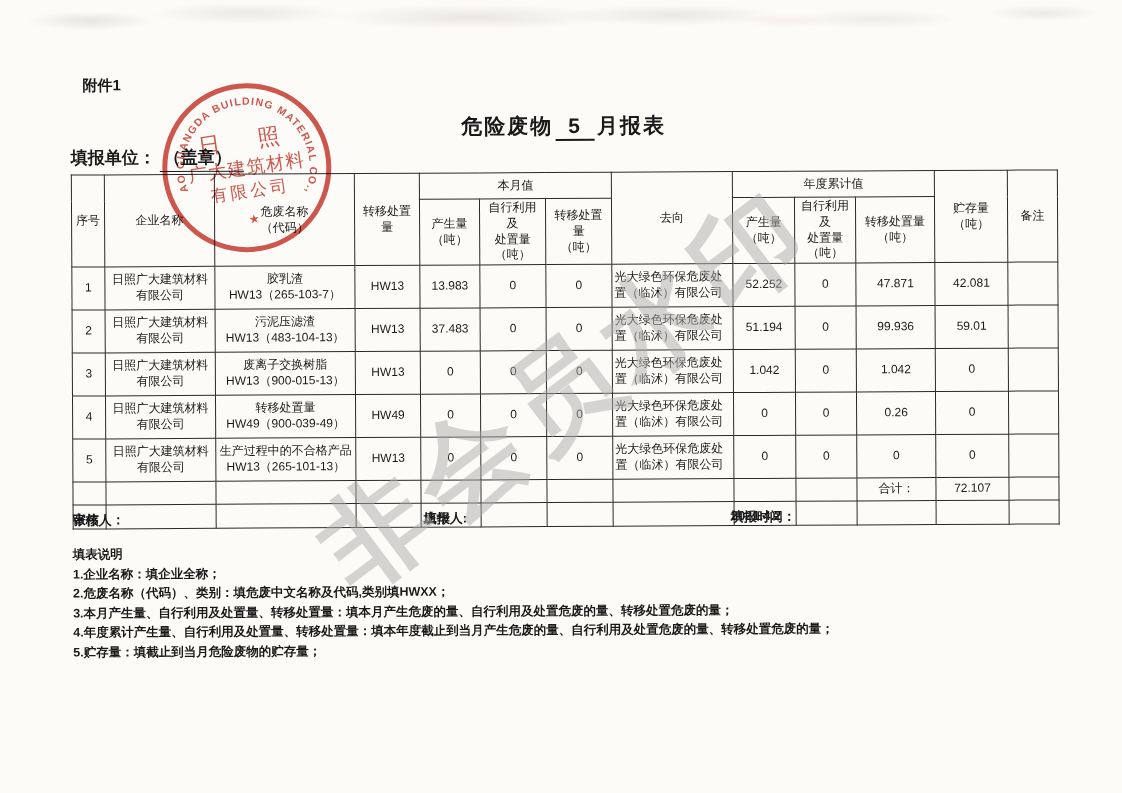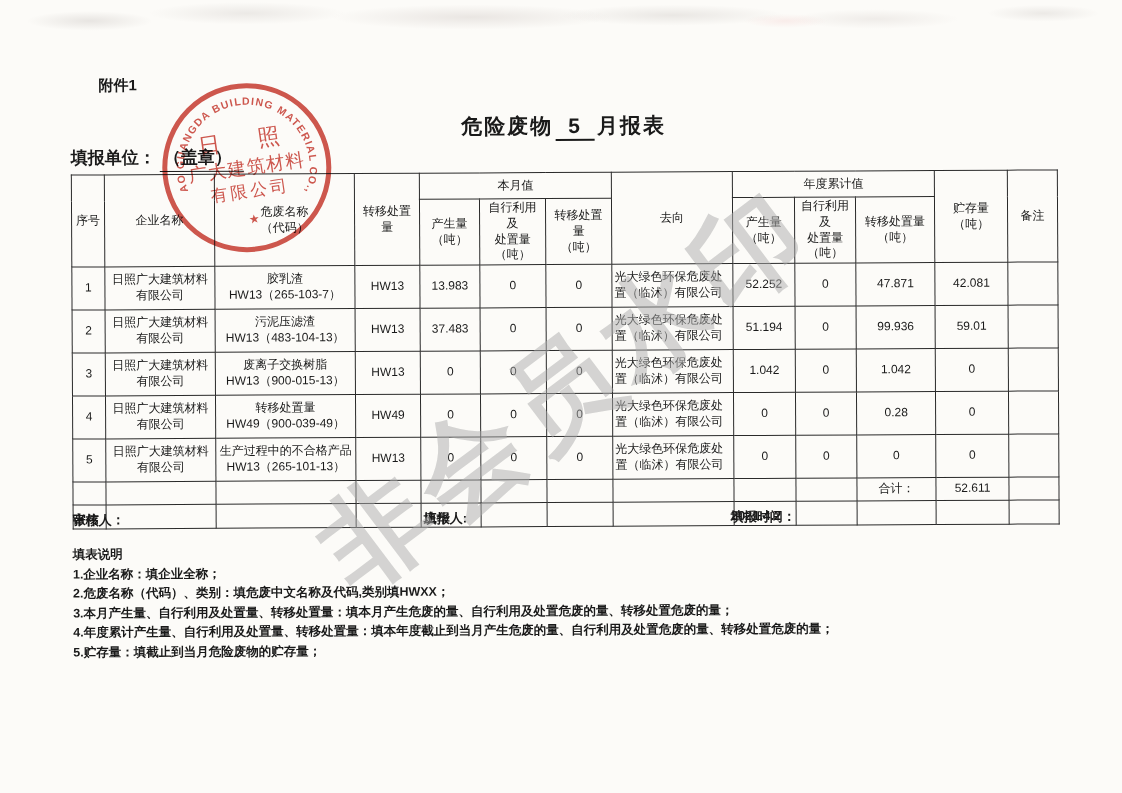--- a/index.html
+++ b/index.html
@@ -15,21 +15,21 @@
     background:
       radial-gradient(90px 14px at 8% 55%, rgba(150,140,135,.20), transparent 70%),
       radial-gradient(140px 16px at 22% 35%, rgba(150,140,135,.16), transparent 70%),
       radial-gradient(200px 18px at 42% 45%, rgba(160,145,140,.20), transparent 70%),
       radial-gradient(160px 15px at 60% 40%, rgba(150,140,135,.18), transparent 70%),
       radial-gradient(60px 10px at 70% 55%, rgba(225,130,130,.12), transparent 70%),
       radial-gradient(120px 14px at 78% 50%, rgba(165,150,145,.15), transparent 70%),
       radial-gradient(80px 12px at 93% 35%, rgba(150,140,135,.16), transparent 70%);
   }
   .sheet{position:absolute;inset:0;transform:rotate(-0.3deg);}
-  .attachment{position:absolute;left:100px;top:74px;font-size:15px;font-weight:bold;}
+  .attachment{position:absolute;left:84px;top:74px;font-size:15px;font-weight:bold;}
   .title{position:absolute;left:72px;top:112px;width:986px;text-align:center;
          font-size:21px;font-weight:bold;letter-spacing:2px;}
   .title .month-underline{display:inline-block;border-bottom:2px solid #1a1a1a;
          padding:0 13px 1px 13px;margin:0 2px;}
   .unit-line{position:absolute;left:72px;top:144px;font-size:17px;font-weight:bold;}
   .unit-line .unit-value{display:inline-block;border-bottom:1.5px solid #1a1a1a;
          padding:0 12px 2px 4px;margin-left:4px;}
   
   .tbl-wrap{position:absolute;left:72px;top:172px;}
   table{table-layout:fixed;width:986px;border-collapse:collapse;font-size:12px;}
@@ -204,21 +204,21 @@
               <div>转移处置量</div>
               <div>HW49（900-039-49）</div>
             </td>
             <td>HW49</td>
             <td>0</td>
             <td>0</td>
             <td>0</td>
             <td class="c-dest">光大绿色环保危废处置（临沭）有限公司</td>
             <td>0</td>
             <td>0</td>
-            <td>0.28</td>
+            <td>0.26</td>
             <td>0</td>
             <td></td>
           </tr>
           <tr class="data">
             <td>5</td>
             <td>日照广大建筑材料有限公司</td>
             <td>
               <div>生产过程中的不合格产品</div>
               <div>HW13（265-101-13）</div>
             </td>
@@ -238,21 +238,21 @@
           <td></td>
           <td></td>
           <td></td>
           <td></td>
           <td></td>
           <td></td>
           <td></td>
           <td></td>
           <td></td>
           <td>合计：</td>
-          <td>52.611</td>
+          <td>72.107</td>
           <td></td>
         </tr>
         <tr class="blank">
           <td></td>
           <td></td>
           <td></td>
           <td></td>
           <td></td>
           <td></td>
           <td></td>

